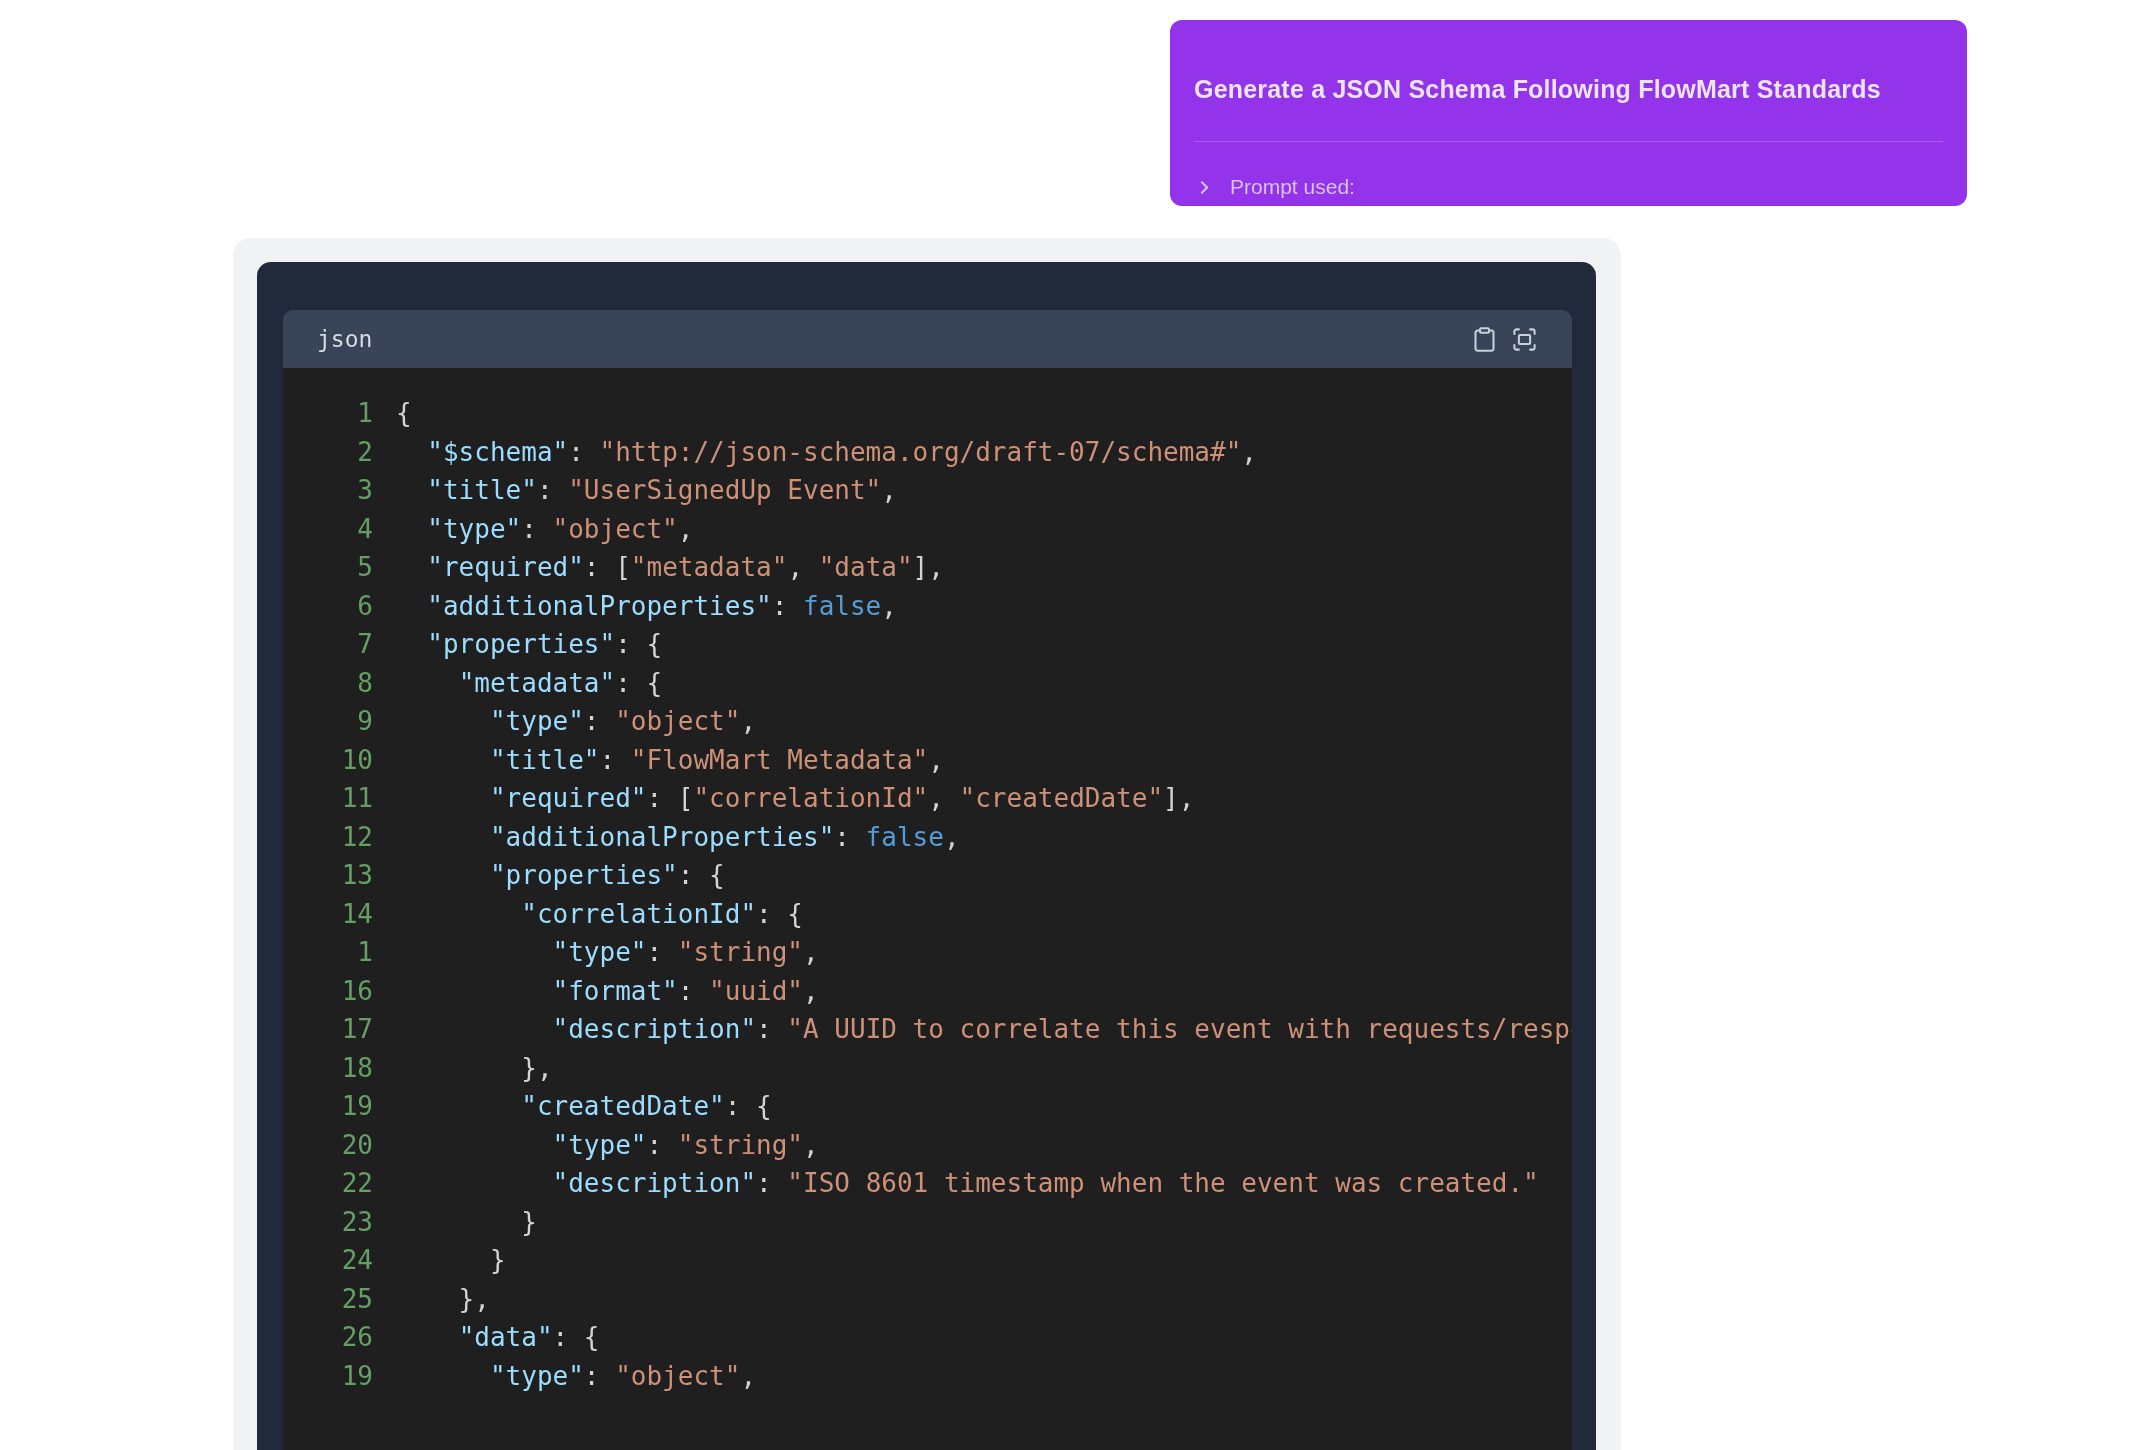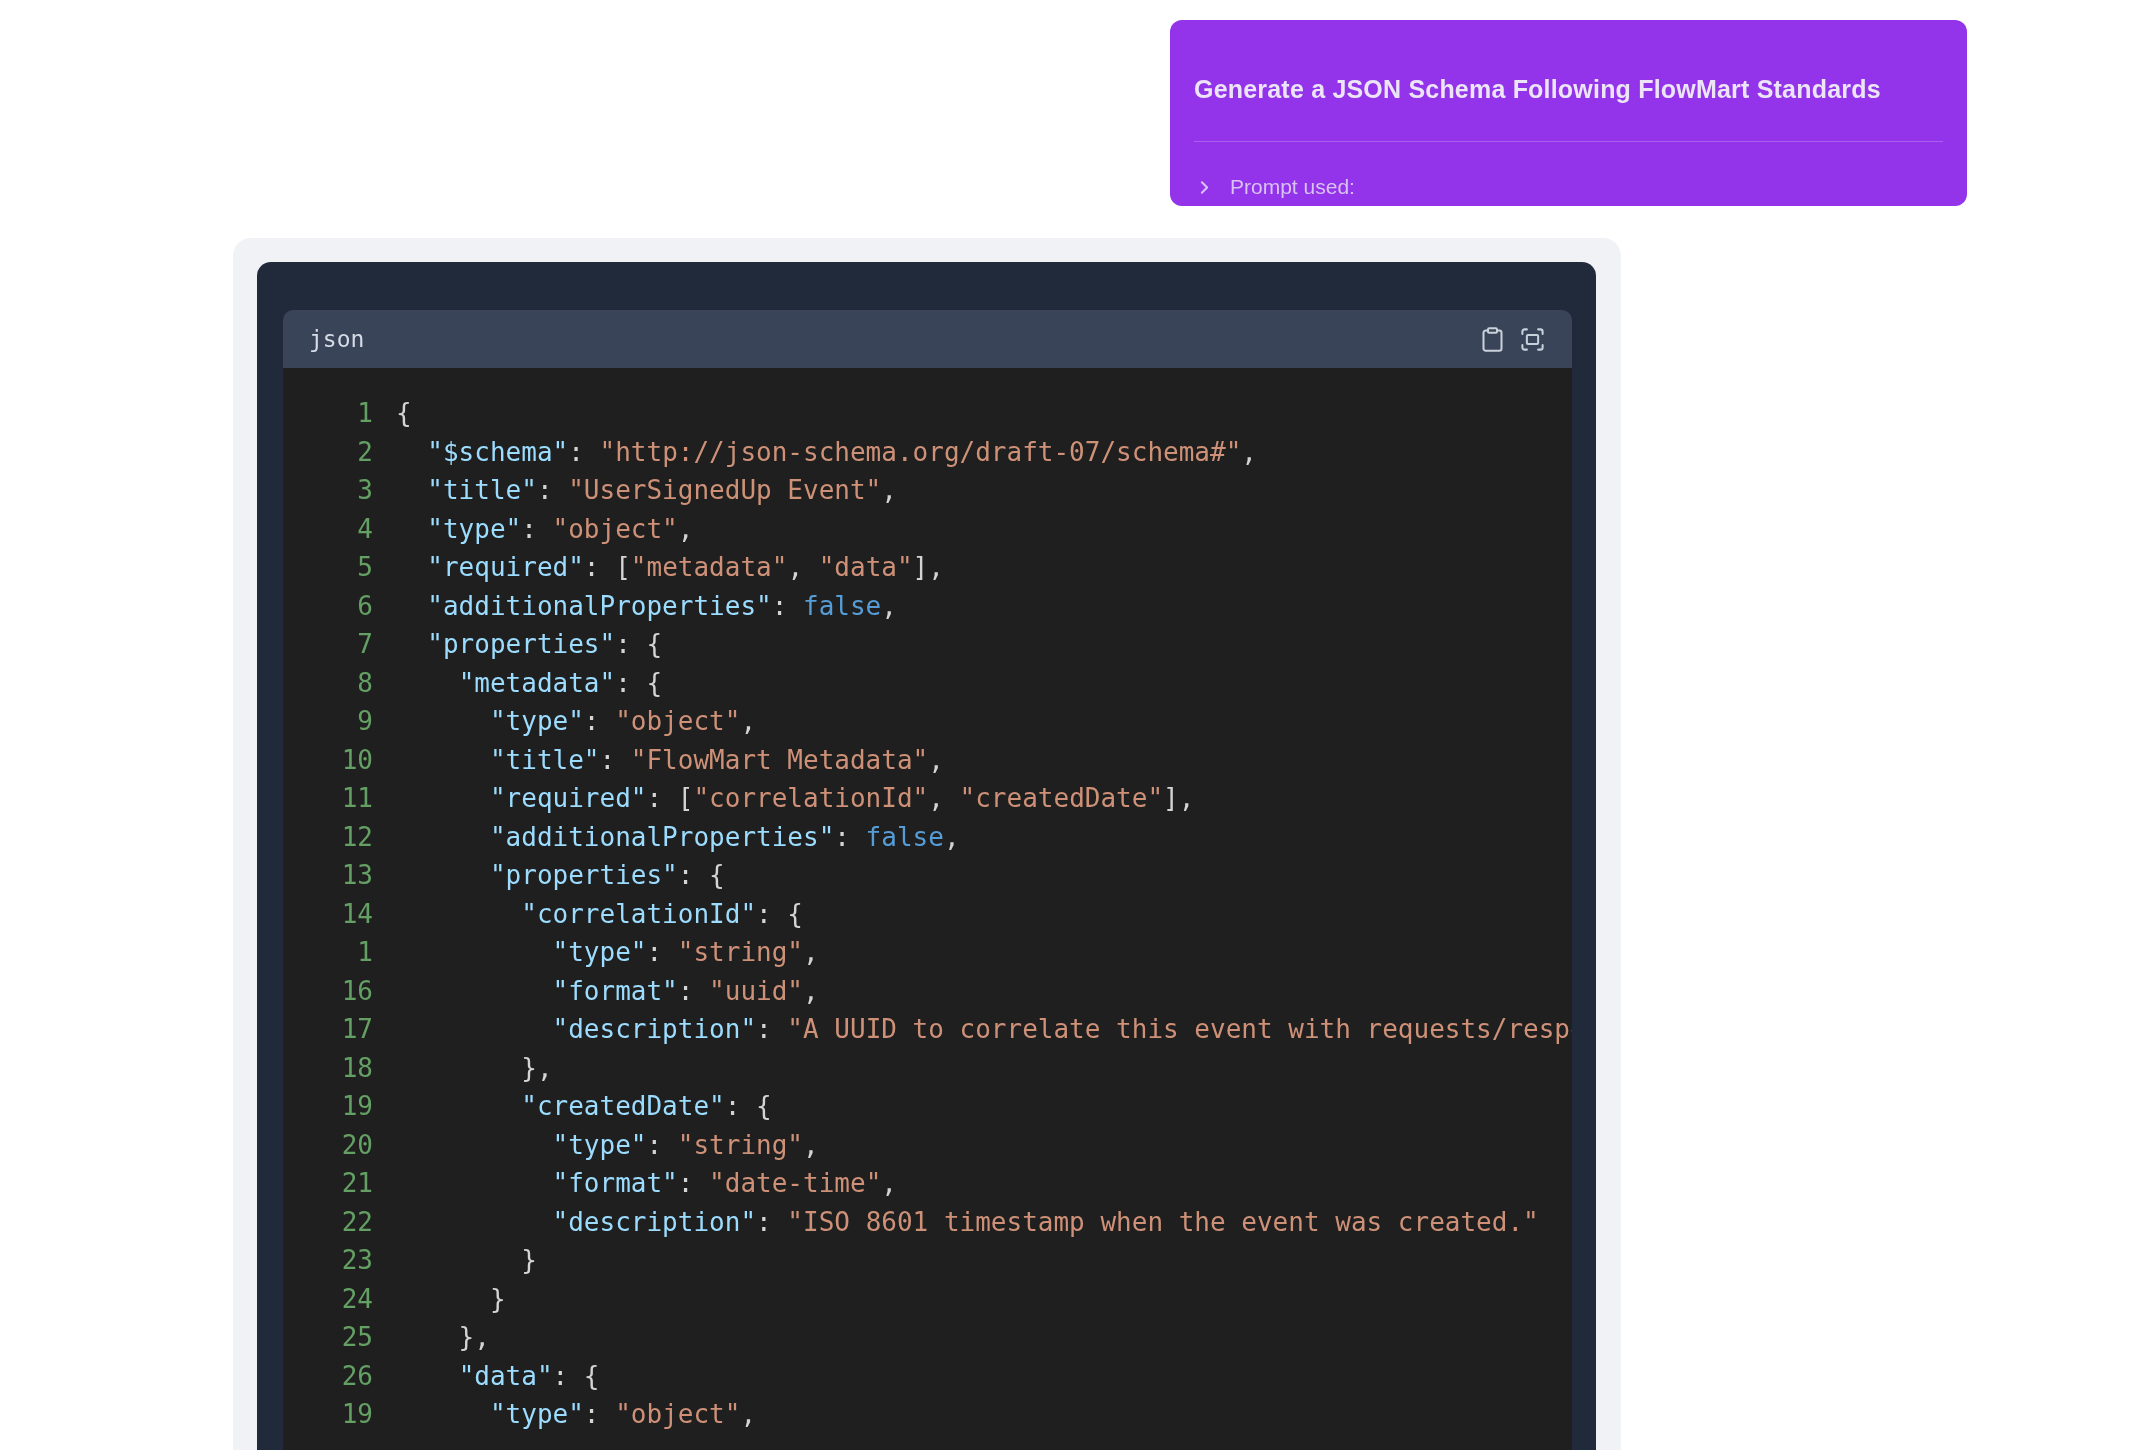--- a/index.html
+++ b/index.html
@@ -67,21 +67,21 @@
   .code-block {
     position: absolute;
     left: 26px; right: 24px; top: 48px; bottom: 0;
   }
   .code-header {
     height: 58px;
     background: #3a4458;
     border-radius: 10px 10px 0 0;
     display: flex;
     align-items: center;
-    padding: 0 26px;
+    padding: 0 34px;
   }
   .lang-label {
     font-family: "DejaVu Sans Mono", monospace;
     font-size: 23px;
     color: #d6dce5;
   }
   .header-actions {
     margin-left: auto;
     display: flex;
     align-items: center;
@@ -183,21 +183,20 @@
             <div class="code-line"><span class="ln">11</span><span class="code-text"><span class="tok-punc">      </span><span class="tok-key">"required"</span><span class="tok-punc">: [</span><span class="tok-str">"correlationId"</span><span class="tok-punc">, </span><span class="tok-str">"createdDate"</span><span class="tok-punc">],</span></span></div>
             <div class="code-line"><span class="ln">12</span><span class="code-text"><span class="tok-punc">      </span><span class="tok-key">"additionalProperties"</span><span class="tok-punc">: </span><span class="tok-bool">false</span><span class="tok-punc">,</span></span></div>
             <div class="code-line"><span class="ln">13</span><span class="code-text"><span class="tok-punc">      </span><span class="tok-key">"properties"</span><span class="tok-punc">: {</span></span></div>
             <div class="code-line"><span class="ln">14</span><span class="code-text"><span class="tok-punc">        </span><span class="tok-key">"correlationId"</span><span class="tok-punc">: {</span></span></div>
             <div class="code-line"><span class="ln">1</span><span class="code-text"><span class="tok-punc">          </span><span class="tok-key">"type"</span><span class="tok-punc">: </span><span class="tok-str">"string"</span><span class="tok-punc">,</span></span></div>
             <div class="code-line"><span class="ln">16</span><span class="code-text"><span class="tok-punc">          </span><span class="tok-key">"format"</span><span class="tok-punc">: </span><span class="tok-str">"uuid"</span><span class="tok-punc">,</span></span></div>
             <div class="code-line"><span class="ln">17</span><span class="code-text"><span class="tok-punc">          </span><span class="tok-key">"description"</span><span class="tok-punc">: </span><span class="tok-str">"A UUID to correlate this event with requests/responses."</span></span></div>
             <div class="code-line"><span class="ln">18</span><span class="code-text"><span class="tok-punc">        },</span></span></div>
             <div class="code-line"><span class="ln">19</span><span class="code-text"><span class="tok-punc">        </span><span class="tok-key">"createdDate"</span><span class="tok-punc">: {</span></span></div>
             <div class="code-line"><span class="ln">20</span><span class="code-text"><span class="tok-punc">          </span><span class="tok-key">"type"</span><span class="tok-punc">: </span><span class="tok-str">"string"</span><span class="tok-punc">,</span></span></div>
-            <div class="code-line"><span class="ln">21</span><span class="code-text"><span class="tok-punc">          </span><span class="tok-key">"format"</span><span class="tok-punc">: </span><span class="tok-str">"date-time"</span><span class="tok-punc">,</span></span></div>
             <div class="code-line"><span class="ln">22</span><span class="code-text"><span class="tok-punc">          </span><span class="tok-key">"description"</span><span class="tok-punc">: </span><span class="tok-str">"ISO 8601 timestamp when the event was created."</span></span></div>
             <div class="code-line"><span class="ln">23</span><span class="code-text"><span class="tok-punc">        }</span></span></div>
             <div class="code-line"><span class="ln">24</span><span class="code-text"><span class="tok-punc">      }</span></span></div>
             <div class="code-line"><span class="ln">25</span><span class="code-text"><span class="tok-punc">    },</span></span></div>
             <div class="code-line"><span class="ln">26</span><span class="code-text"><span class="tok-punc">    </span><span class="tok-key">"data"</span><span class="tok-punc">: {</span></span></div>
             <div class="code-line"><span class="ln">19</span><span class="code-text"><span class="tok-punc">      </span><span class="tok-key">"type"</span><span class="tok-punc">: </span><span class="tok-str">"object"</span><span class="tok-punc">,</span></span></div>
           </div>
       </div>
 
     </div>

